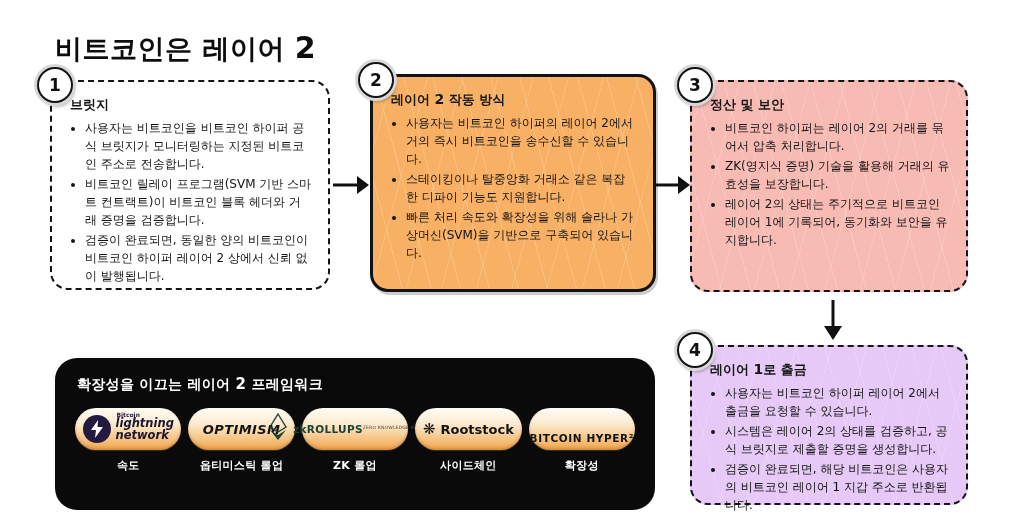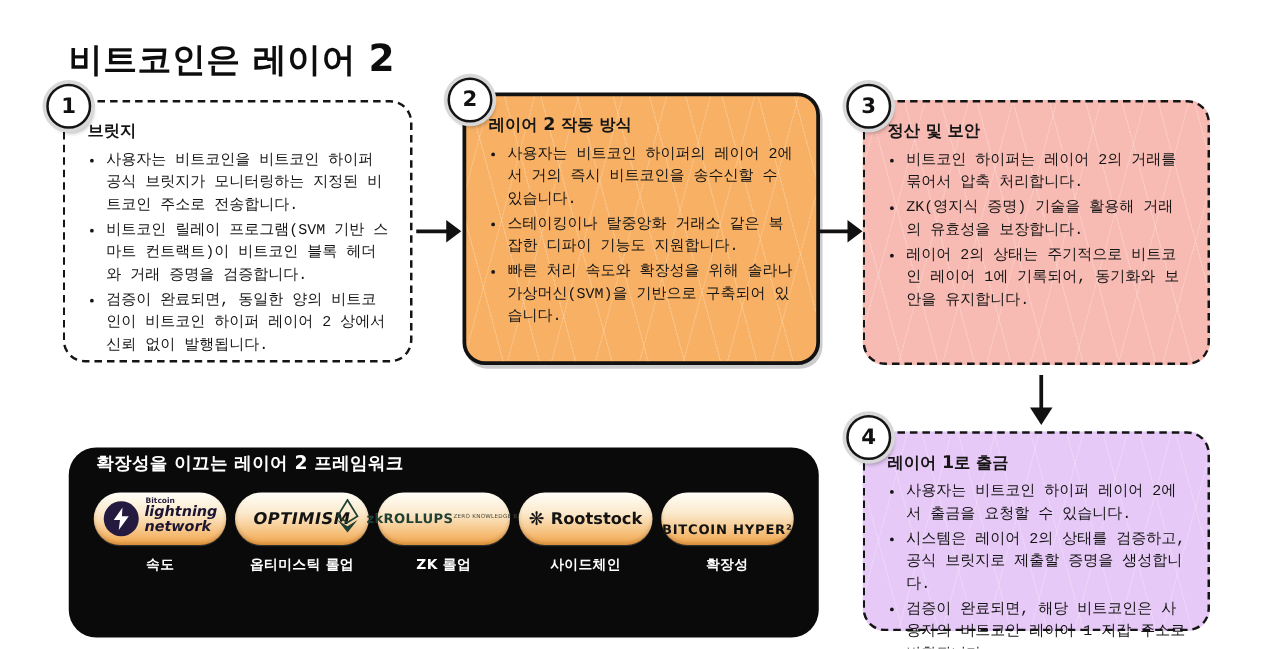--- a/index.html
+++ b/index.html
@@ -19,35 +19,35 @@
      opacity:.55;}
   .step-content{position:relative;z-index:2;}
   .box1{left:50px;top:80px;width:280px;height:210px;background:#ffffff;border:2px dashed #141414;}
   .box2{left:370px;top:74px;width:286px;height:218px;background:#F8B164;border:3px solid #121212;box-shadow:2px 3px 0 rgba(0,0,0,.2);}
   .box3{left:690px;top:80px;width:278px;height:212px;background:#F8BBB4;border:2px dashed #141414;}
   .box4{left:690px;top:345px;width:278px;height:160px;background:#E6C9F6;border:2px dashed #141414;}
 
   .step-heading{font-size:13px;font-weight:600;margin:0 0 5px 2px;color:#161616;}
   .step-heading .brand-num{font-weight:900;font-size:14px;}
   .step-box ul{margin:0;padding:0 0 0 17px;}
-  .step-box li{font-size:12px;line-height:1.5;margin:0 0 2px 0;font-family:Liberation Mono, monospace;}
+  .step-box li{font-size:12px;line-height:1.5;margin:0 0 2px 0;}
 
   
   .badge{position:absolute;top:-15px;left:-15px;width:32px;height:32px;border-radius:50%;
      background:#fff;border:2.5px solid #141414;display:flex;align-items:center;justify-content:center;
      font-weight:800;font-size:17px;color:#111;z-index:4;
      box-shadow:0 0 0 3px #d8d8d8, 2px 4px 3px rgba(0,0,0,.25);}
 
   
   .arrow{position:absolute;}
   .arrow svg{display:block;}
 
   
   .banner{position:absolute;left:55px;top:358px;width:600px;height:152px;background:#0a0a0a;border-radius:22px;
-     box-sizing:border-box;padding:3px 20px 0 20px;}
+     box-sizing:border-box;padding:17px 20px 0 20px;}
   .banner-title{color:#fff;font-size:14px;font-weight:700;letter-spacing:.3px;margin:0 0 14px 2px;}
   .banner-title .brand-num{font-weight:900;font-size:15px;}
   .pill-row{display:flex;justify-content:space-between;align-items:flex-start;}
   .framework{display:flex;flex-direction:column;align-items:center;width:19%;}
   .pill{position:relative;height:42px;min-width:80px;width:100%;border-radius:21px;box-sizing:border-box;
      background:linear-gradient(180deg,#FFFEF8 0%,#FBE9CB 40%,#F2A64B 100%);
      display:flex;align-items:center;justify-content:center;gap:5px;padding:0 8px;
      box-shadow:0 1px 0 rgba(255,255,255,.15), inset 0 -2px 3px rgba(120,60,0,.25);}
   .fw-label{margin-top:8px;color:#ffffff;font-size:11px;font-weight:700;letter-spacing:.3px;white-space:nowrap;}
 

